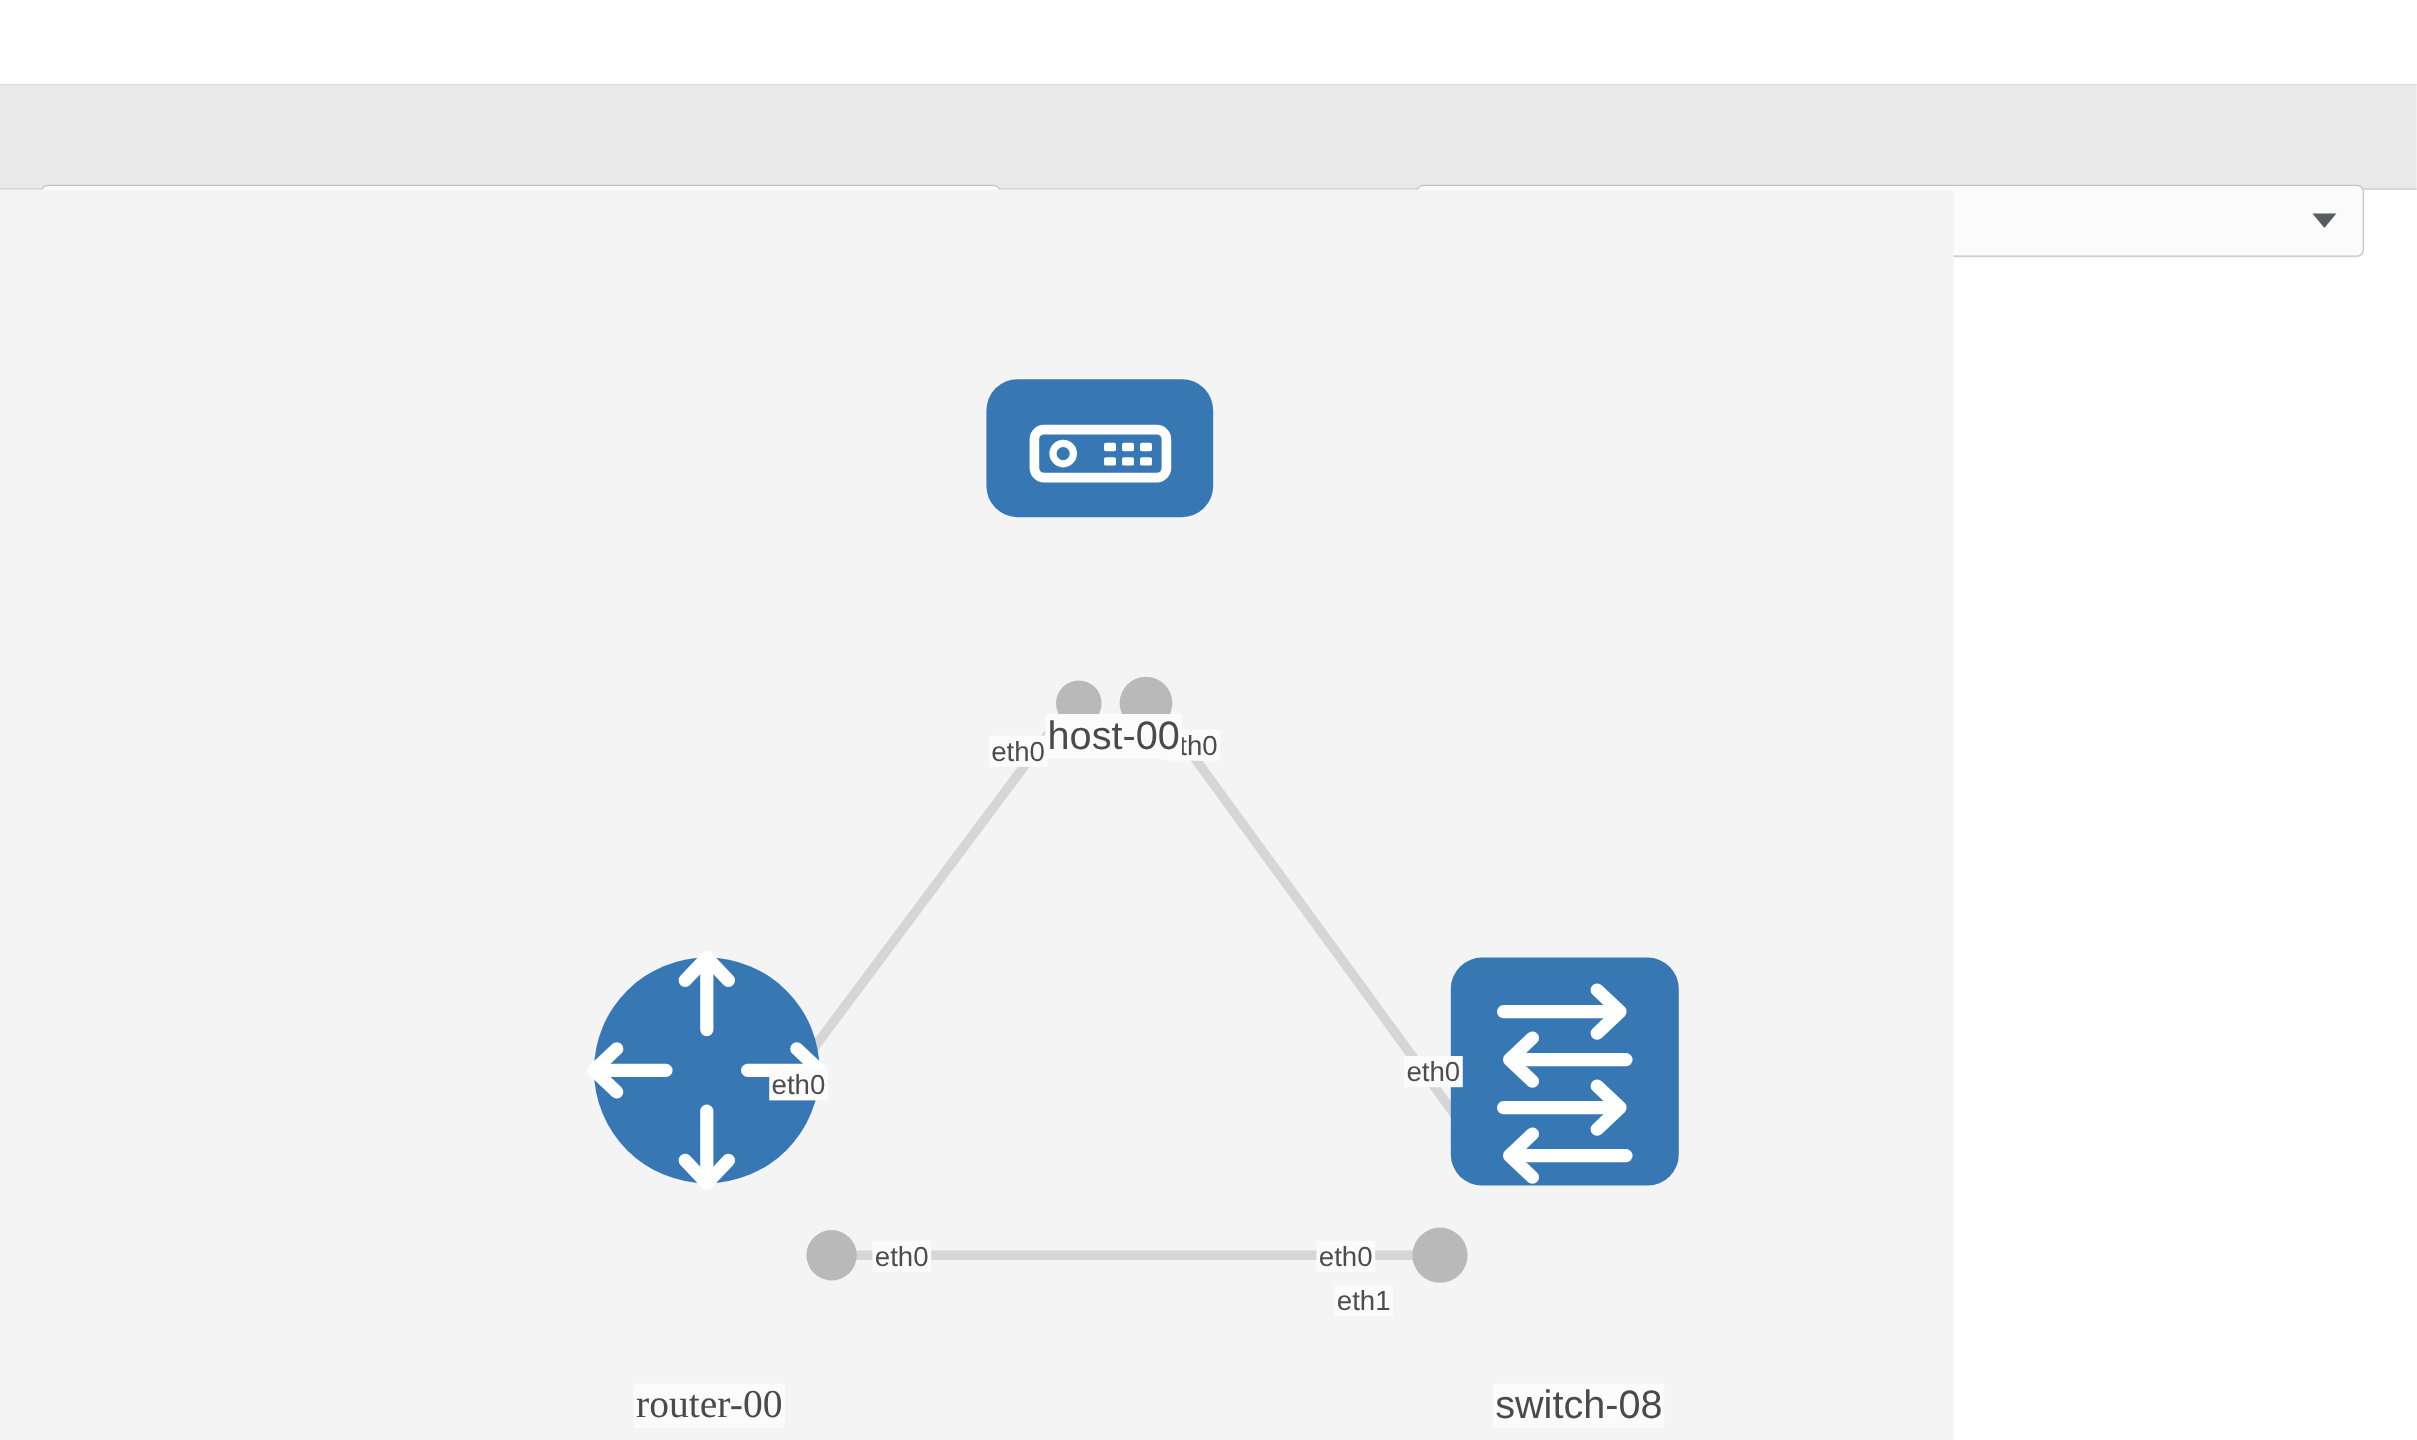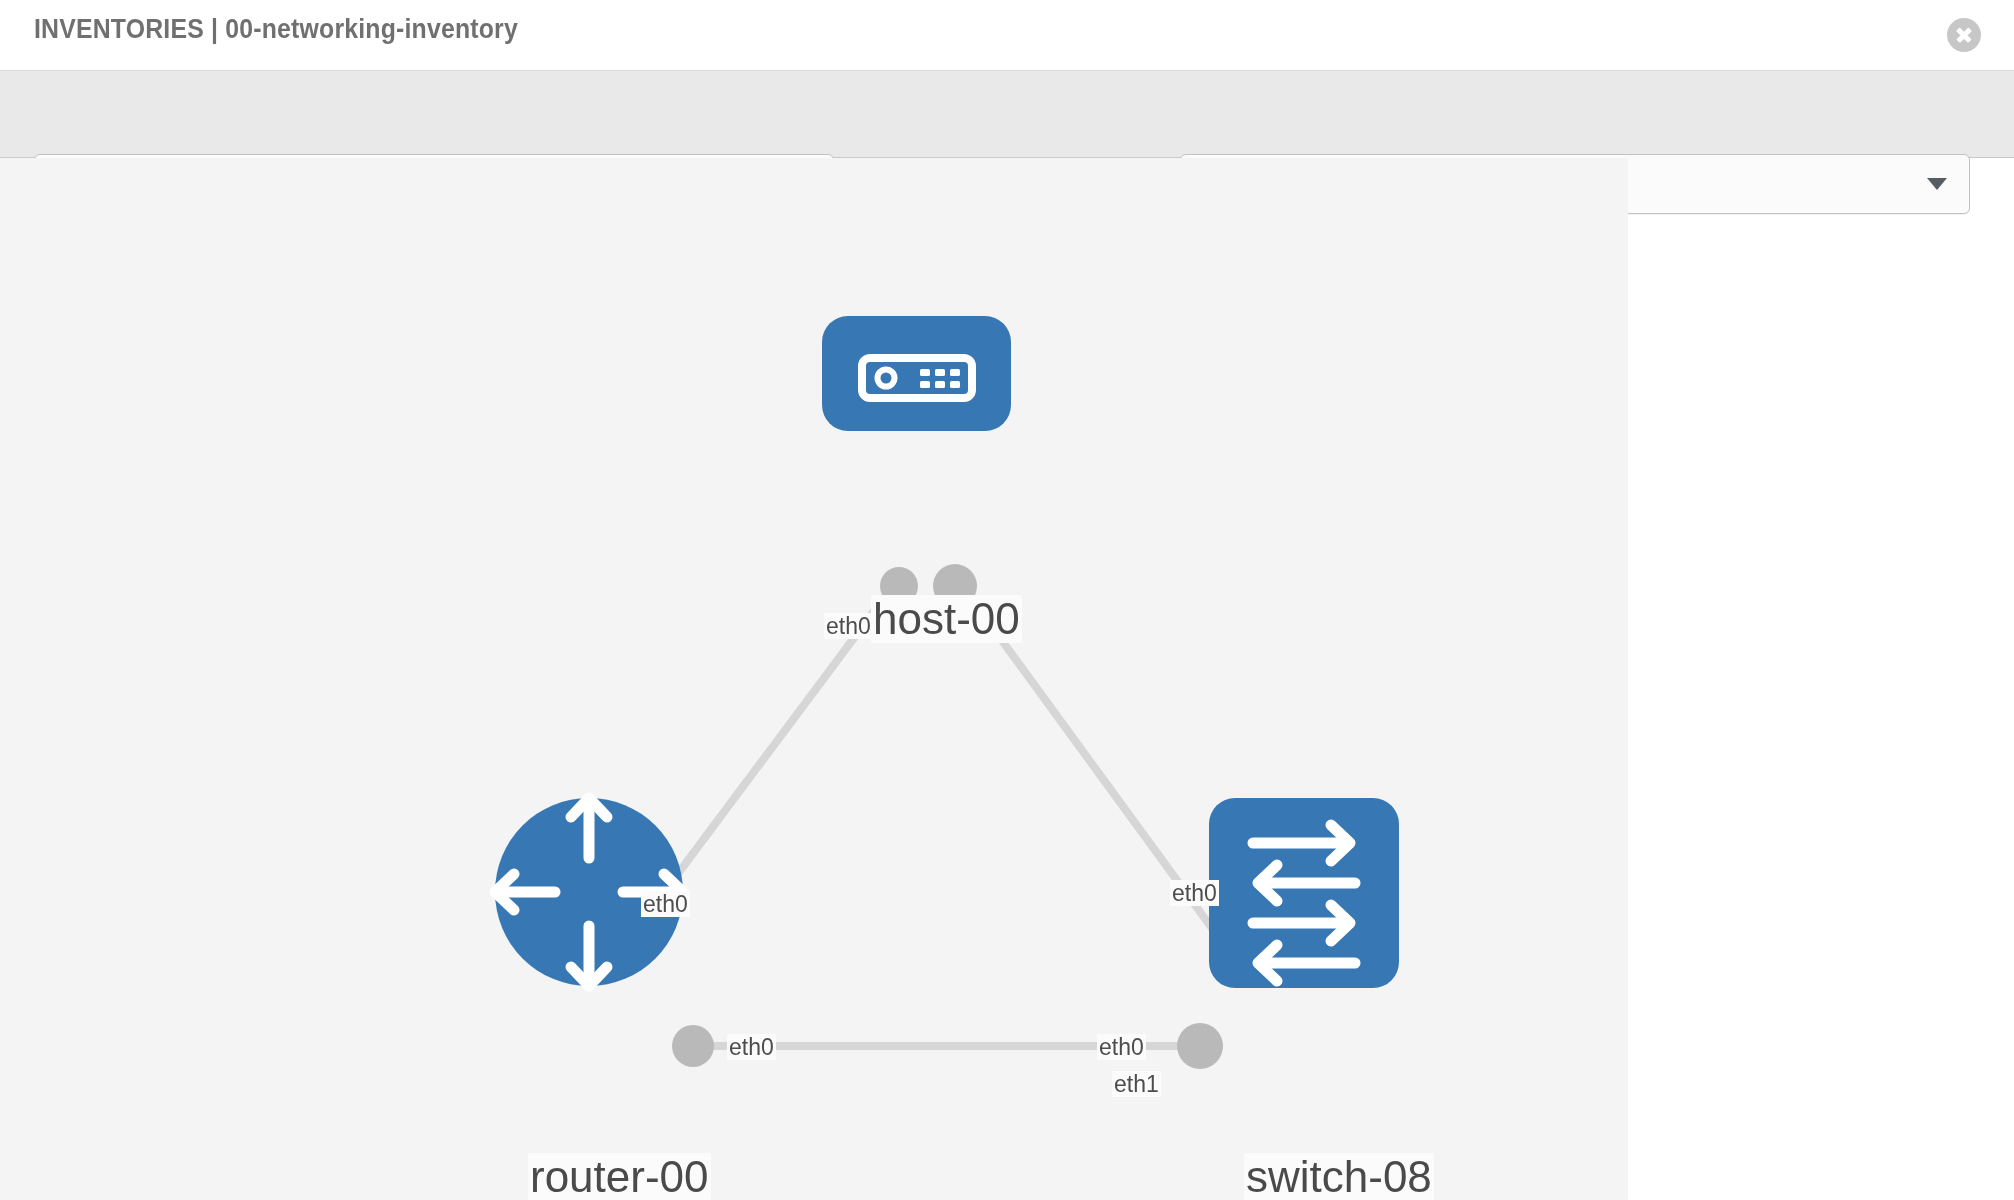--- a/index.html
+++ b/index.html
@@ -86,31 +86,27 @@
   
   .chip {
     position: absolute;
     background: #fbfbfb;
     color: #4d4d4d;
     white-space: nowrap;
     line-height: 1.05;
     padding: 1px 2px;
   }
   .chip.iface { font-size: 23px; }
-  .chip.nodename { font-size: 44px; color:#4a4a4a; }
+  .chip.nodename { font-size: 33px; color:#4a4a4a; }
 </style>
 </head>
 <body>
 
 <div id="app">
 
-  <div class="header">
-    <div class="header-title">INVENTORIES | 00-networking-inventory</div>
-    <div class="close-btn"></div>
-  </div>
 
   <div class="toolbar">
 
     <div class="select-box" id="actions-select">
       <span class="label">ACTIONS</span>
       <span class="caret"></span>
     </div>
 
     <div class="tool-icon" id="wrench-icon">
       <svg width="44" height="44" viewBox="0 0 44 44" aria-hidden="true">
@@ -208,17 +204,17 @@
 
     <div class="chip iface" style="left:824px; top:455px;">eth0</div>
     <div class="chip iface" style="left:968px; top:450px;">eth0</div>
     <div class="chip iface" style="left:641px; top:733px;">eth0</div>
     <div class="chip iface" style="left:1170px; top:722px;">eth0</div>
     <div class="chip iface" style="left:727px; top:876px;">eth0</div>
     <div class="chip iface" style="left:1097px; top:876px;">eth0</div>
     <div class="chip iface" style="left:1112px; top:876px;margin-top:37px;">eth1</div>
 
     <div class="chip nodename" style="left:871px; top:437px;">host-00</div>
-    <div class="chip nodename" style="left:528px; top:995px;">router-00</div>
+    <div class="chip nodename" style="left:528px; top:995px;font-family:Liberation Serif, serif;">router-00</div>
     <div class="chip nodename" style="left:1244px; top:995px;">switch-08</div>
 
   </div>
 </div>
 
 </body></html>

